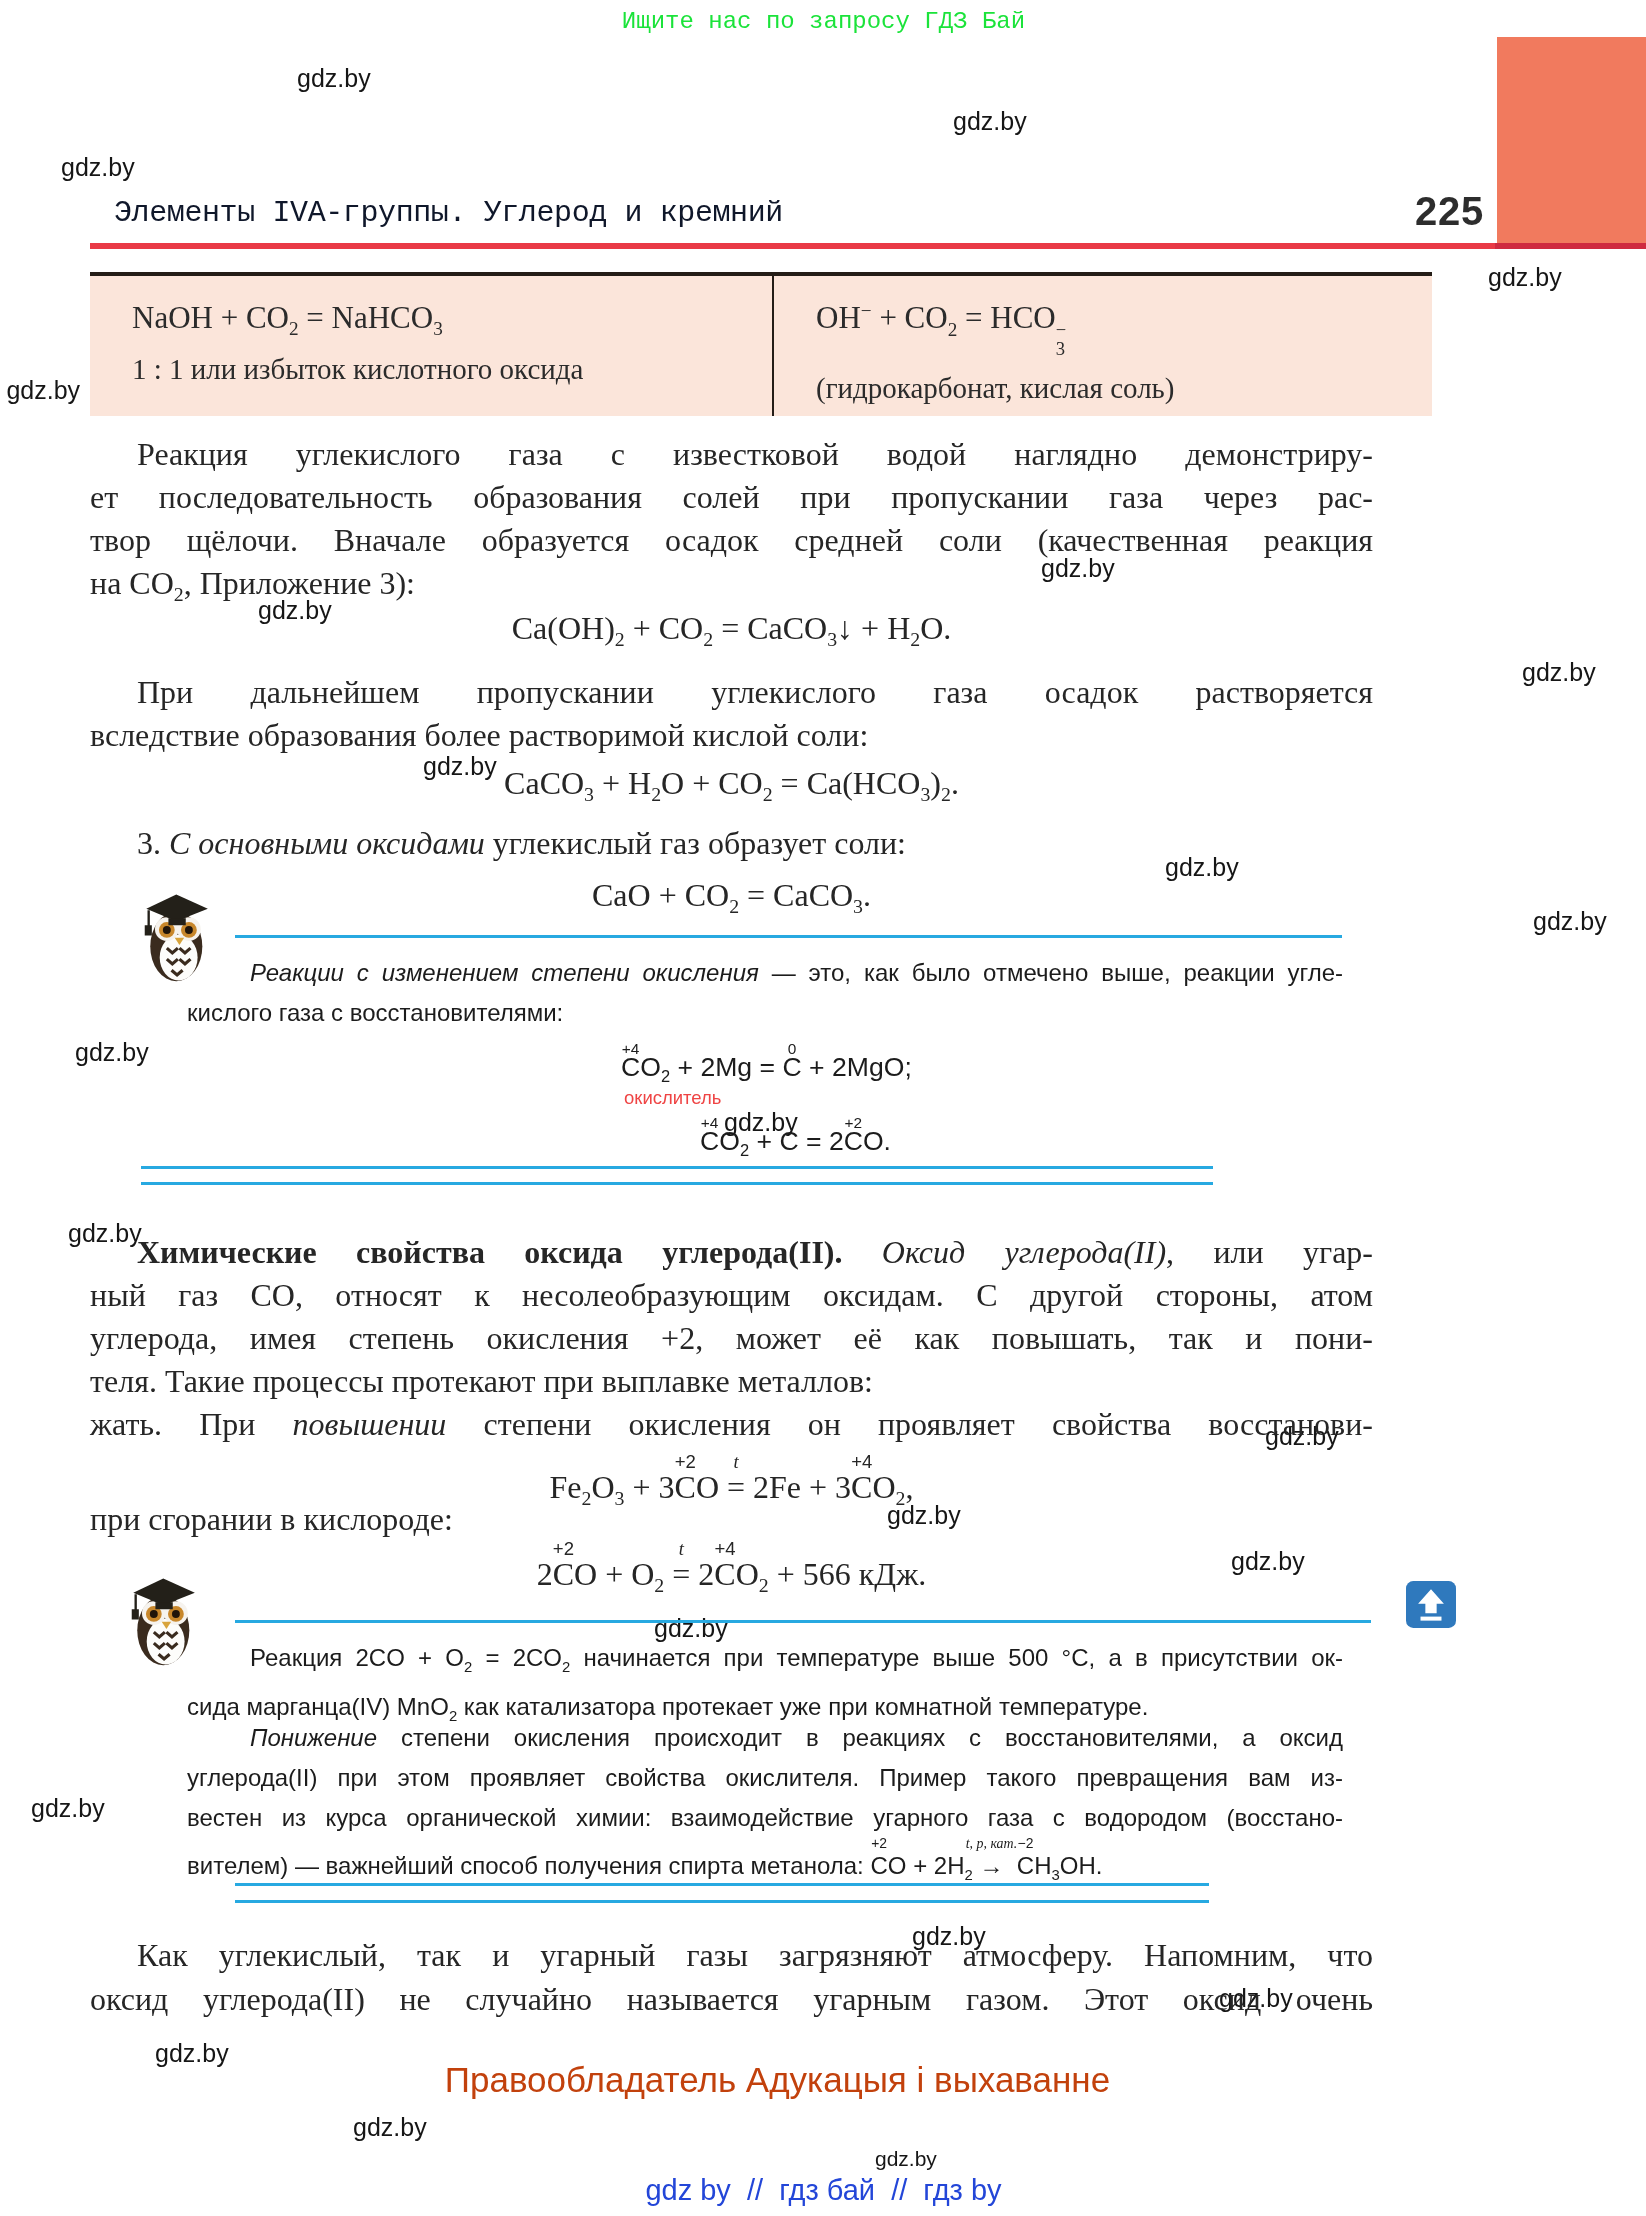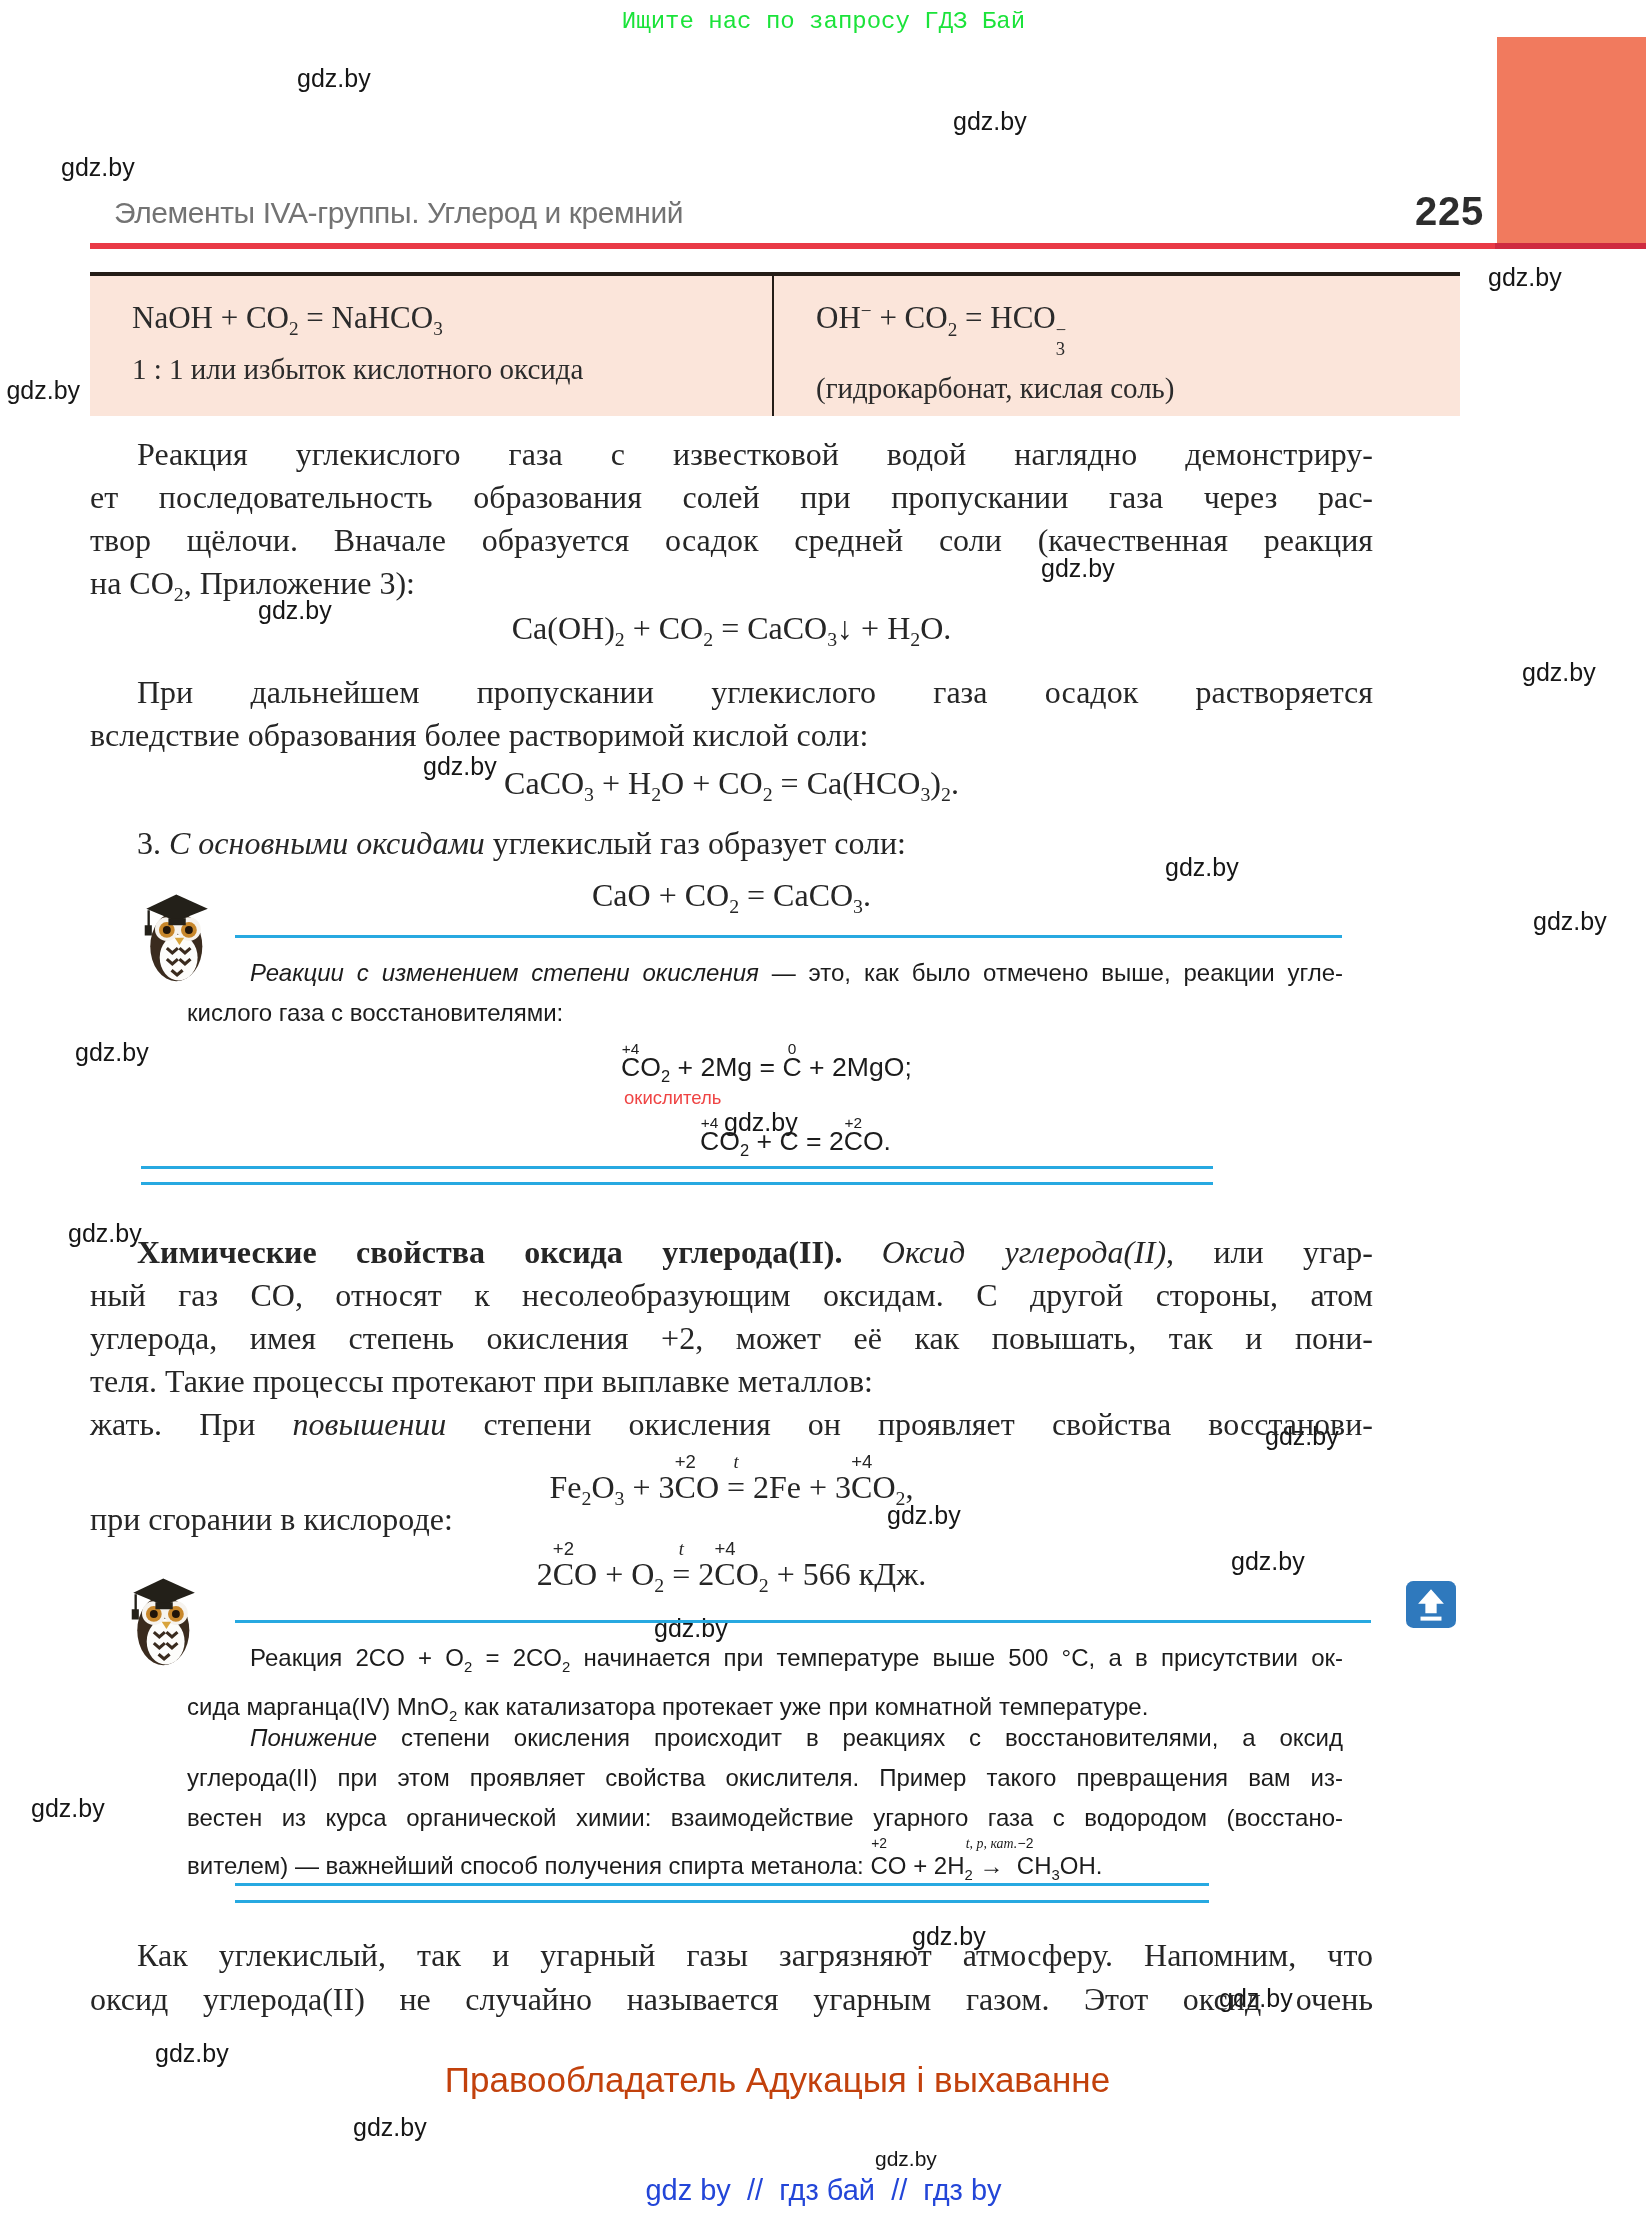--- a/index.html
+++ b/index.html
@@ -6,30 +6,30 @@
   .page{position:relative;width:1647px;height:2216px;background:#fff;overflow:hidden;
         font-family:"Liberation Serif",serif;color:#262626;}
   .abs{position:absolute;}
   
   .wm{position:absolute;font-family:"Liberation Sans",sans-serif;color:#161616;
       font-size:25px;white-space:nowrap;}
   
   .banner{top:8px;left:0;width:100%;text-align:center;
           font-family:Liberation Mono, monospace;font-size:24px;color:#1be33a;}
   
-  .hdr-title{left:114px;top:196px;font-family:Liberation Sans, sans-serif;
-             font-size:30px;color:#737373;letter-spacing:-0.4px;white-space:nowrap;}
+  .hdr-title{left:114px;top:196px;font-family:Liberation Mono, monospace;
+             font-size:30px;color:#0f172a;letter-spacing:-0.4px;white-space:nowrap;}
   .page-num{left:1415px;top:189px;font-family:"Liberation Sans",sans-serif;
             font-weight:bold;font-size:40px;color:#2d2d2d;letter-spacing:0.8px;}
   .rule-red{left:90px;top:243px;width:1556px;height:5.6px;background:#e93a46;}
   .rule-red-dark{left:1495px;top:243px;width:152px;height:5.6px;background:#cf2a40;}
   .accent{left:1497px;top:37px;width:149px;height:206px;background:#f17a5e;}
   
   .tbl{left:90px;top:272px;width:1342px;height:140px;background:#fbe5da;
-       border-top:4px solid #241d17;padding-left:28px;}
+       border-top:4px solid #241d17;}
   .tbl .divider{position:absolute;left:682px;top:0;width:2.4px;height:100%;background:#241d17;}
   .tcell{position:absolute;top:0;height:100%;}
   .tcell .formula{margin:24px 0 0 42px;font-size:31px;color:#2b2b2b;}
   .tcell .caption{margin:13px 0 0 42px;font-size:29px;color:#2b2b2b;}
   .tcell-l{left:0;width:682px;}
   .tcell-r{left:684px;right:0;}
   
   .bodyblock{width:1283px;font-size:32px;line-height:43px;}
   .finalblock{width:1283px;font-size:32px;line-height:44px;}
   .ln{text-align:justify;text-align-last:justify;}

